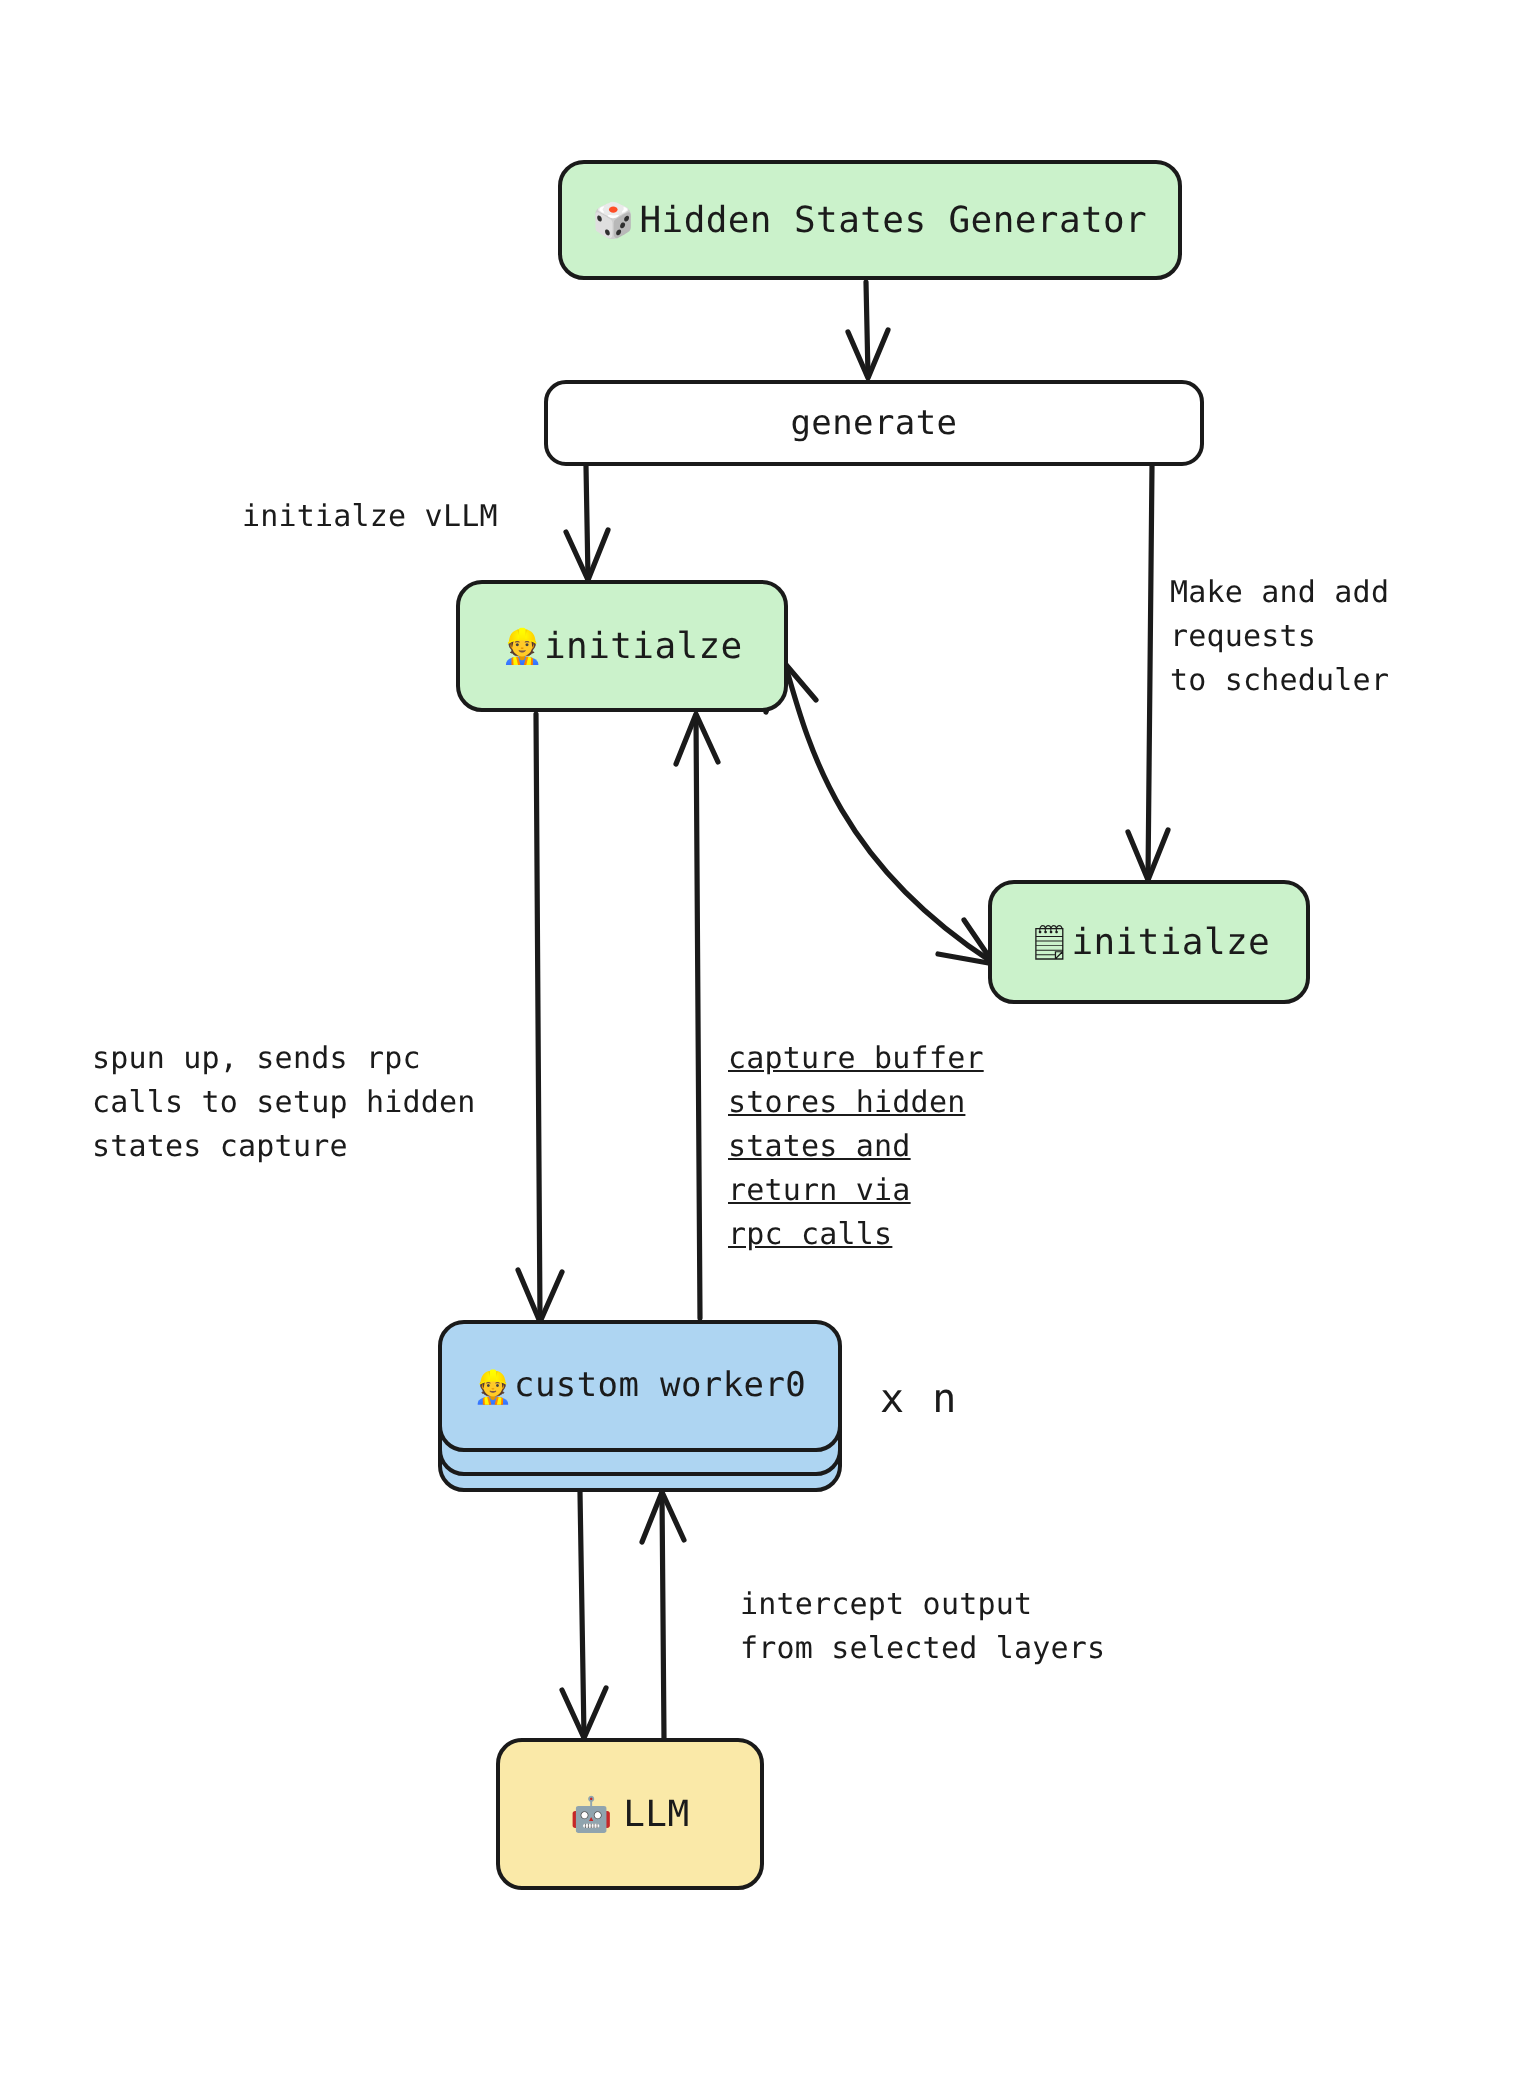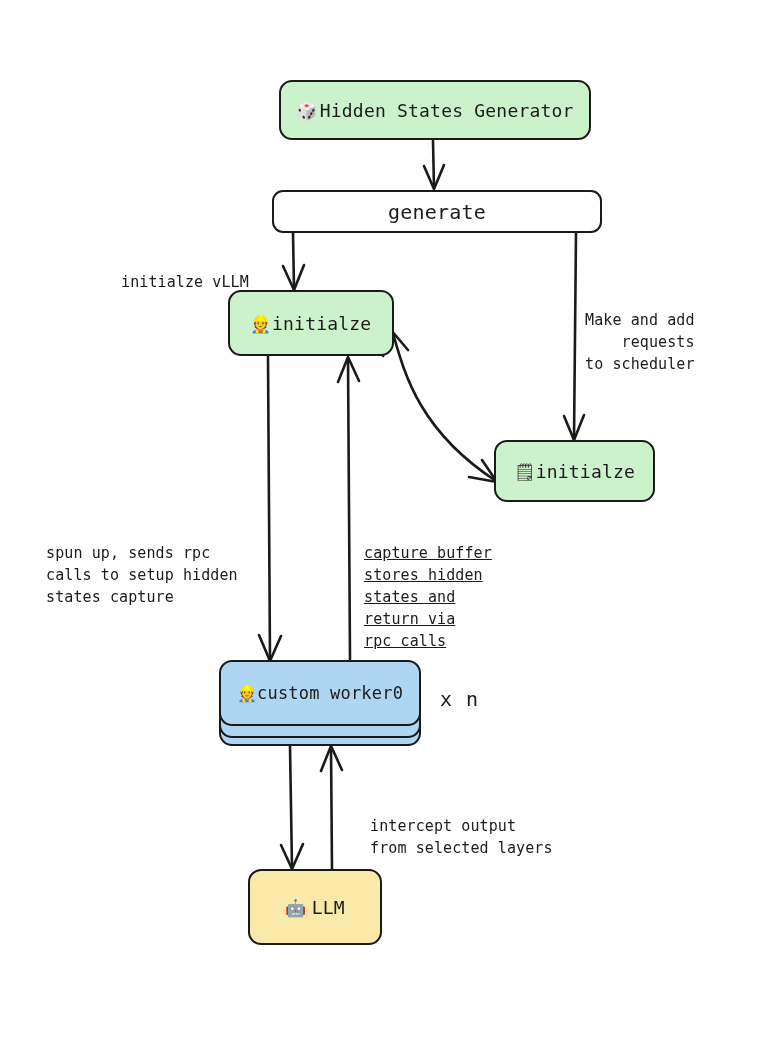--- a/index.html
+++ b/index.html
@@ -67,21 +67,20 @@
   }
 
   .edge-label {
     position: absolute;
     font-family: "DejaVu Sans Mono", "Liberation Mono", monospace;
     font-size: 15px;
     line-height: 22px;
     color: #1b1b1b;
     white-space: pre;
     letter-spacing: 0.1px;
-    margin-top: 24px;
   }
   .mult-label {
     position: absolute;
     font-family: "DejaVu Sans Mono", "Liberation Mono", monospace;
     font-size: 20px;
     color: #1b1b1b;
     white-space: pre;
     letter-spacing: 1px;
   }
 </style>
@@ -140,21 +139,21 @@
     </g>
   </svg>
 
   <div class="node node-green" style="left:279px; top:80px; width:312px; height:60px; font-size:18px;">
     <span class="label-wrap">
       <span class="emoji" style="font-size:17px; margin-right:2px;">🎲</span>
       <span>Hidden States Generator</span>
     </span>
   </div>
 
-  <div class="node node-white" style="left:272px; top:190px; width:330px; height:43px; font-size:20px; border-radius:11px;">
+  <div class="node node-white" style="left:272px; top:190px; width:330px; height:43px; font-size:17px; border-radius:11px;">
     <span>generate</span>
   </div>
 
   <div class="node node-green" style="left:228px; top:290px; width:166px; height:66px; font-size:18px;">
     <span class="label-wrap">
       <span class="emoji" style="font-size:17px;">👷</span>
       <span>initialze</span>
     </span>
   </div>
 
@@ -177,21 +176,21 @@
 
   <div class="node node-yellow" style="left:248px; top:869px; width:134px; height:76px; font-size:18px;">
     <span class="label-wrap">
       <span class="emoji" style="font-size:17px; margin-right:5px;">🤖</span>
       <span>LLM</span>
     </span>
   </div>
 
   <div class="edge-label" style="left:121px; top:247px;">initialze vLLM</div>
 
-  <div class="edge-label" style="left:585px; top:285px;text-align:right;">Make and add
+  <div class="edge-label" style="left:585px; top:285px;">Make and add
 requests
 to scheduler</div>
 
 
   <div class="edge-label" style="left:46px; top:518px;">spun up, sends rpc
 calls to setup hidden
 states capture</div>
 
   <div class="edge-label" style="left:364px; top:518px;text-decoration:underline;">capture buffer
 stores hidden

